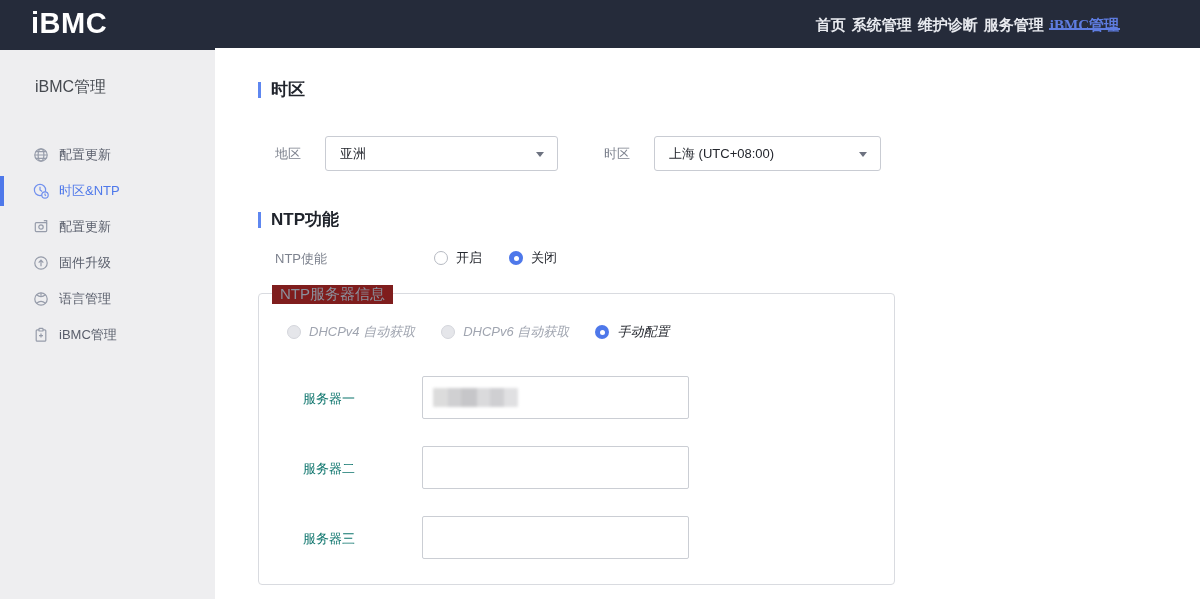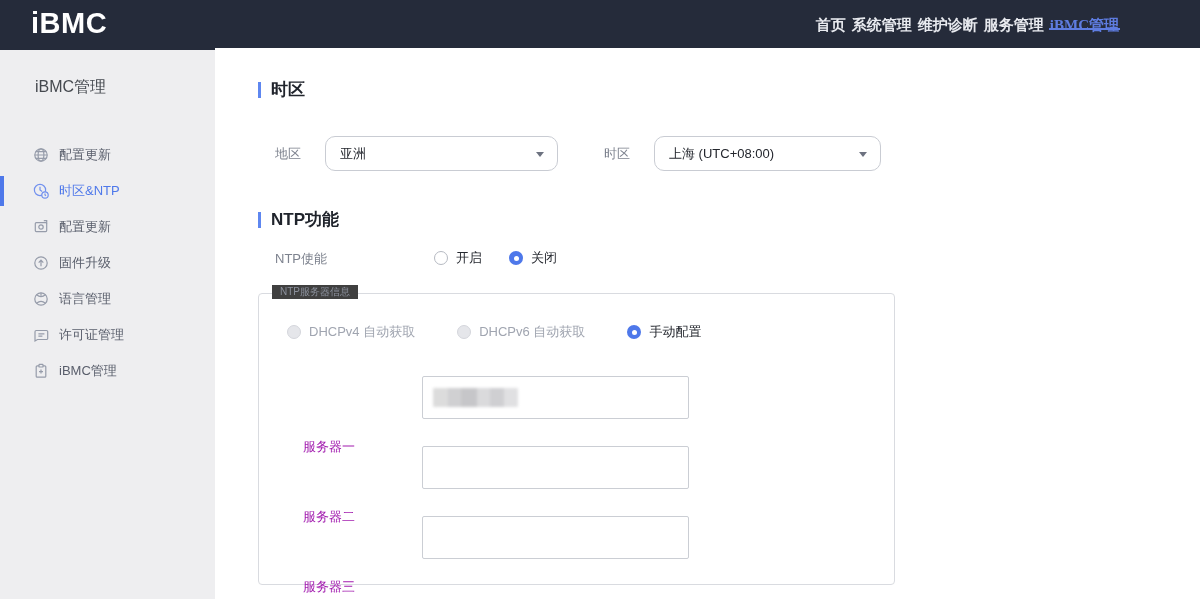--- a/index.html
+++ b/index.html
@@ -36,41 +36,41 @@
   .section-title { position:absolute; left:43px; display:flex; align-items:center; gap:10px; }
   .section-title .bar { width:3px; height:16px; background:#5e87f0; }
   .section-title .txt { font-size:17px; font-weight:700; color:#20242c; }
   #sec-timezone { top:30px; }
   #sec-ntp { top:160px; }
 
   .form-label { position:absolute; font-size:13px; color:#7d828e; }
   .lbl-region { left:60px; top:88px; height:35px; line-height:35px; }
   .lbl-zone   { left:389px; top:88px; height:35px; line-height:35px; }
 
-  .select { position:absolute; top:88px; height:35px; background:#fff; border:1px solid #c9ccd3; border-radius:10px; display:flex; align-items:center; padding:0 30px 0 14px; font-size:13px; color:#23262d; cursor:pointer; }
+  .select { position:absolute; top:88px; height:35px; background:#fff; border:1px solid #c9ccd3; border-radius:3px; display:flex; align-items:center; padding:0 30px 0 14px; font-size:13px; color:#23262d; cursor:pointer; }
   #sel-region { left:110px; width:233px; }
   #sel-zone   { left:439px; width:227px; }
   .caret { position:absolute; right:13px; top:15px; width:0; height:0; border-left:4.5px solid transparent; border-right:4.5px solid transparent; border-top:5.5px solid #6d7280; }
 
   .lbl-ntp-enable { left:60px; top:202px; }
   .radio-row { position:absolute; display:flex; align-items:center; }
   #ntp-enable-group { left:219px; top:201px; gap:27px; }
   .radio-opt { display:flex; align-items:center; gap:8px; cursor:pointer; }
   .radio { width:14px; height:14px; border-radius:50%; border:1px solid #b6bac2; background:#fff; position:relative; flex:none; }
   .radio.selected { border:none; background:#4e78ea; }
   .radio.selected::after { content:""; position:absolute; left:50%; top:50%; width:5px; height:5px; margin:-2.5px 0 0 -2.5px; border-radius:50%; background:#fff; }
   .radio.disabled { background:#e5e6ea; border-color:#d4d6dc; }
   .radio-label { font-size:13px; color:#25282f; }
   .radio-label.dim { color:#a0a5b0; }
 
   
   .fieldbox { position:absolute; left:43px; top:245px; width:637px; height:292px; border:1px solid #d9dbe0; border-radius:4px; }
-  .legend { position:absolute; top:-9px; left:13px; background:#404040; padding:0 8px; font-size:10px; color:#8b909c; }
-  #mode-group { left:28px; top:29px; gap:42px; }
-  .srv-label { position:absolute; left:44px; font-size:13px; color:#a21caf;margin-top:48px; }
+  .legend { position:absolute; top:-9px; left:13px; background:#7f1d1d; padding:0 8px; font-size:15px; color:#8b909c; }
+  #mode-group { left:28px; top:29px; gap:26px;font-style:italic; }
+  .srv-label { position:absolute; left:44px; font-size:13px; color:#0f766e; }
   .srv-input { position:absolute; left:163px; width:267px; height:43px; border:1px solid #cbced4; border-radius:2px; background:#fff; font-size:13px; color:#25282f; padding:0 11px; font-family:inherit; outline:none; }
   .mask { position:absolute; left:174px; display:flex; filter:blur(1.6px); height:19px; overflow:hidden; border-radius:1px; }
   .mask i { display:block; height:19px; }
 </style>
 </head>
 <body>
 
 <div class="topbar">
   <div class="logo">iBMC</div>
   <div class="topnav">
@@ -133,29 +133,20 @@
     <div class="s-item">
       <span class="icon">
         <svg width="16" height="16" viewBox="0 0 16 16" fill="none" stroke="currentColor" stroke-width="1.2">
           <circle cx="8" cy="8" r="6.2"></circle>
           <path d="M3.6 3.8c2.8 2.4 6 2.4 8.8 0M3.6 12.2c2.8-2.4 6-2.4 8.8 0M8 1.8v3"></path>
         </svg>
       </span>
       <span>语言管理</span>
     </div>
 
-    <div class="s-item">
-      <span class="icon">
-        <svg width="16" height="16" viewBox="0 0 16 16" fill="none" stroke="currentColor" stroke-width="1.2">
-          <path d="M4.5 3.5h9A1.2 1.2 0 0 1 14.7 4.7v6.6a1.2 1.2 0 0 1-1.2 1.2h-9L2 14V4.7a1.2 1.2 0 0 1 1.2-1.2z"></path>
-          <path d="M5.4 6.8h6M5.4 9.2h4"></path>
-        </svg>
-      </span>
-      <span>许可证管理</span>
-    </div>
 
     <div class="s-item">
       <span class="icon">
         <svg width="16" height="16" viewBox="0 0 16 16" fill="none" stroke="currentColor" stroke-width="1.2">
           <rect x="3.2" y="2.8" width="9.6" height="11.4" rx="1"></rect>
           <rect x="6" y="1.4" width="4" height="2.6" rx="0.6" fill="#eeeef0"></rect>
           <path d="M8 6.6v4M6 8.6h4"></path>
         </svg>
       </span>
       <span>iBMC管理</span>

